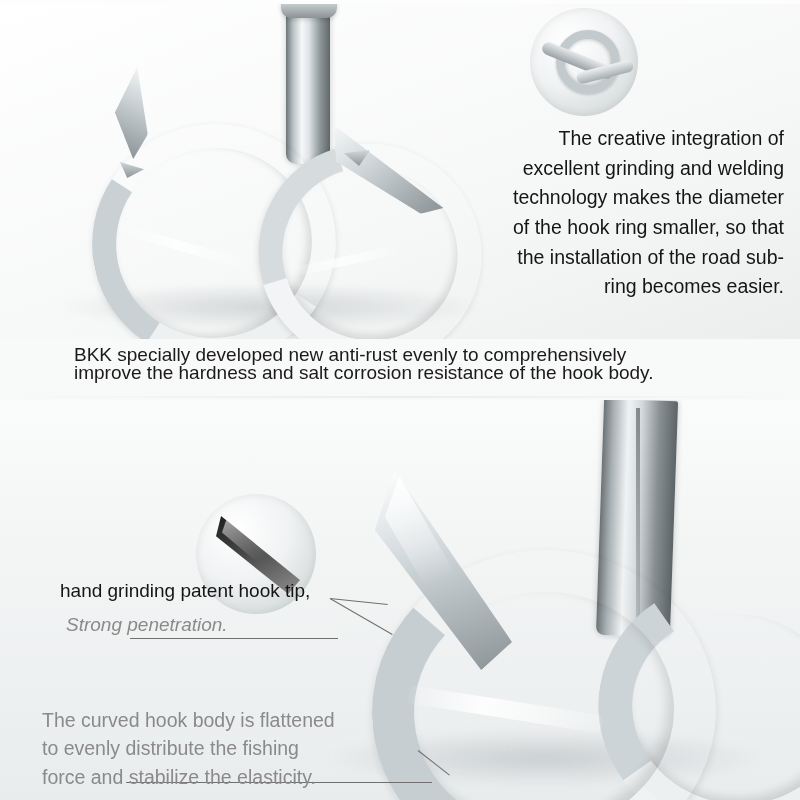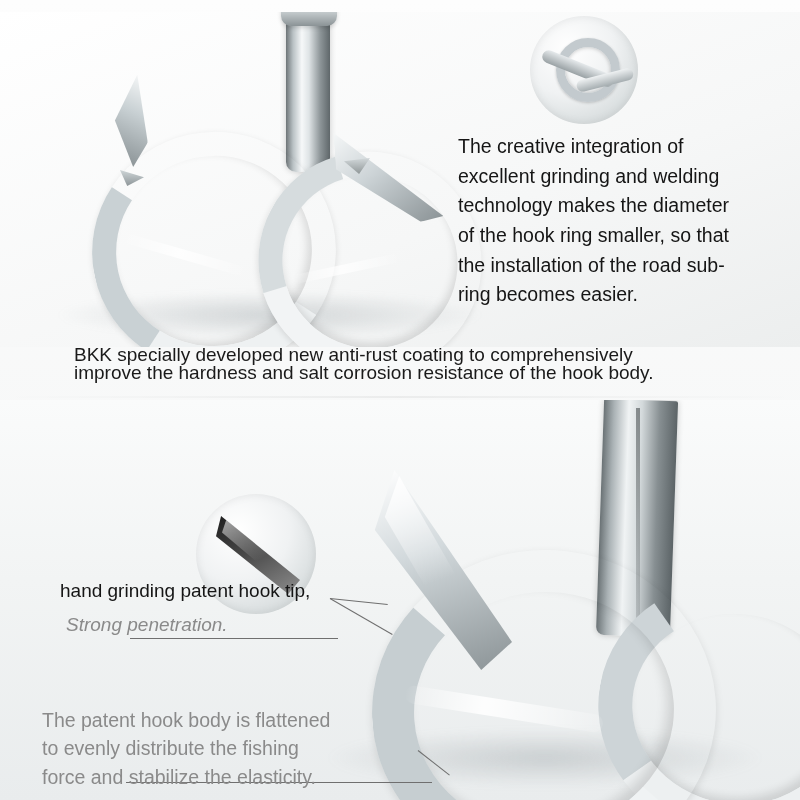--- a/index.html
+++ b/index.html
@@ -29,24 +29,25 @@
     position: absolute;
     line-height: 1.42;
     font-size: 19.5px;
     color: #151515;
     white-space: pre-line;
   }
 
   
   .top-panel {
     position: absolute;
-    left: 0; top: 12px;
+    left: 0; top: 4px;
     width: 800px; height: 335px;
     background: linear-gradient(160deg, #ffffff 0%, #f6f7f7 60%, #eceeee 100%);
     overflow: hidden;
+    text-align: right;
   }
 
   
   .hook-shank {
     position: absolute;
     background: linear-gradient(90deg, #7f8689 0%, #d8dddf 18%, #f4f6f7 38%, #b9c0c3 62%, #6e7679 88%, #9aa1a4 100%);
     border-radius: 6px;
     box-shadow: 0 0 6px rgba(0,0,0,0.20);
   }
 
@@ -185,21 +186,21 @@
 
     <div class="text-block" style="left:458px; top:120px; width:326px; font-size:19.5px; line-height:1.52;">The creative integration of
 excellent grinding and welding
 technology makes the diameter
 of the hook ring smaller, so that
 the installation of the road sub-
 ring becomes easier.</div>
 
   </div>
 
-  <div class="caption-center" style="left:74px; top:342px; width:720px;">BKK specially developed new anti-rust coating to comprehensively</div>
+  <div class="caption-center" style="left:74px; top:342px; width:720px;">BKK specially developed new anti-rust evenly to comprehensively</div>
   <div class="caption-center" style="left:74px; top:360px; width:720px;">improve the hardness and salt corrosion resistance of the hook body.</div>
 
   <div class="divider-soft"></div>
 
   <div class="bottom-panel">
 
     <div class="abs" style="left:330px; top:330px; width:430px; height:56px;
                 background: radial-gradient(ellipse at center, rgba(120,130,135,0.28) 0%, rgba(255,255,255,0) 72%);
                 filter: blur(4px);"></div>
 
@@ -252,19 +253,19 @@
     <div class="leader" style="left:330px; top:198px; width:58px; transform: rotate(6deg);"></div>
     <div class="leader" style="left:130px; top:238px; width:208px;"></div>
     <div class="leader" style="left:330px; top:198px; width:72px; transform: rotate(30deg);"></div>
 
     <div class="leader" style="left:126px; top:382px; width:306px;"></div>
     <div class="leader" style="left:418px; top:350px; width:40px; transform: rotate(38deg);"></div>
 
     <div class="caption-center" style="left:60px; top:178px; width:340px; color:#151515;">hand grinding patent hook tip,</div>
     <div class="caption-center muted" style="left:66px; top:212px; width:340px;font-style:italic;">Strong penetration.</div>
 
-    <div class="caption-center muted" style="left:42px; top:306px; width:360px; white-space: pre-line; line-height:1.46; font-size:19.5px;">The patent hook body is flattened
+    <div class="caption-center muted" style="left:42px; top:306px; width:360px; white-space: pre-line; line-height:1.46; font-size:19.5px;">The curved hook body is flattened
 to evenly distribute the fishing
 force and stabilize the elasticity.</div>
 
   </div>
 
 </div>
 
 </body></html>

